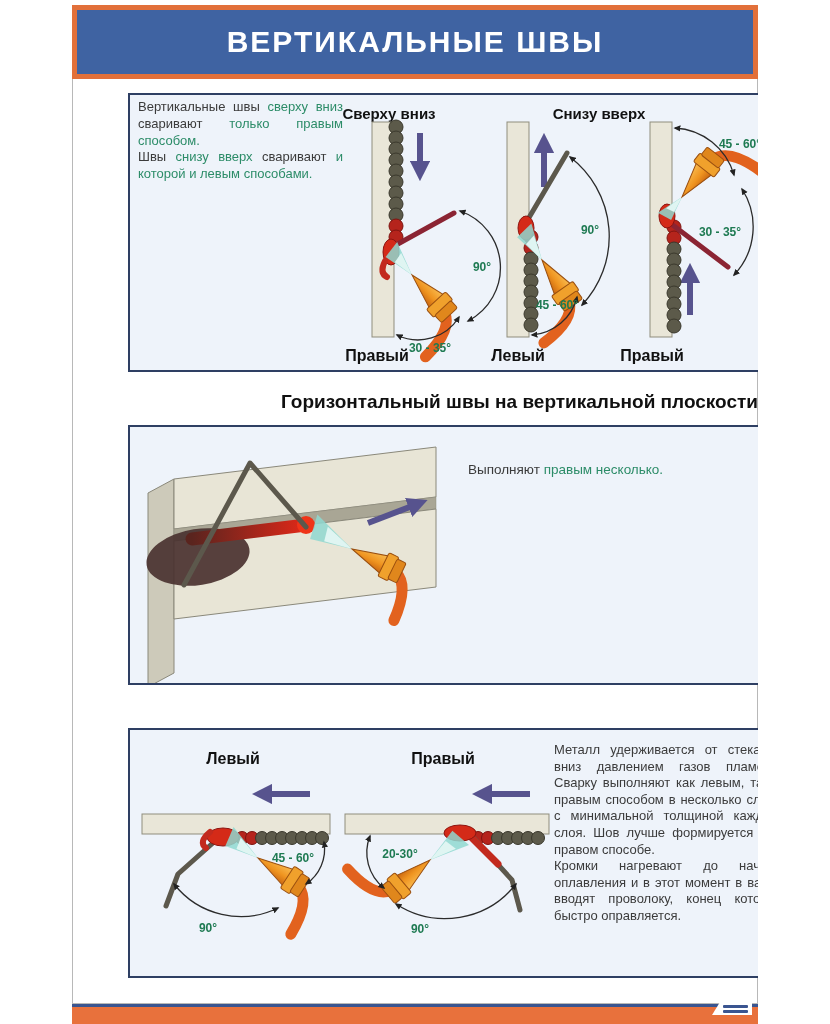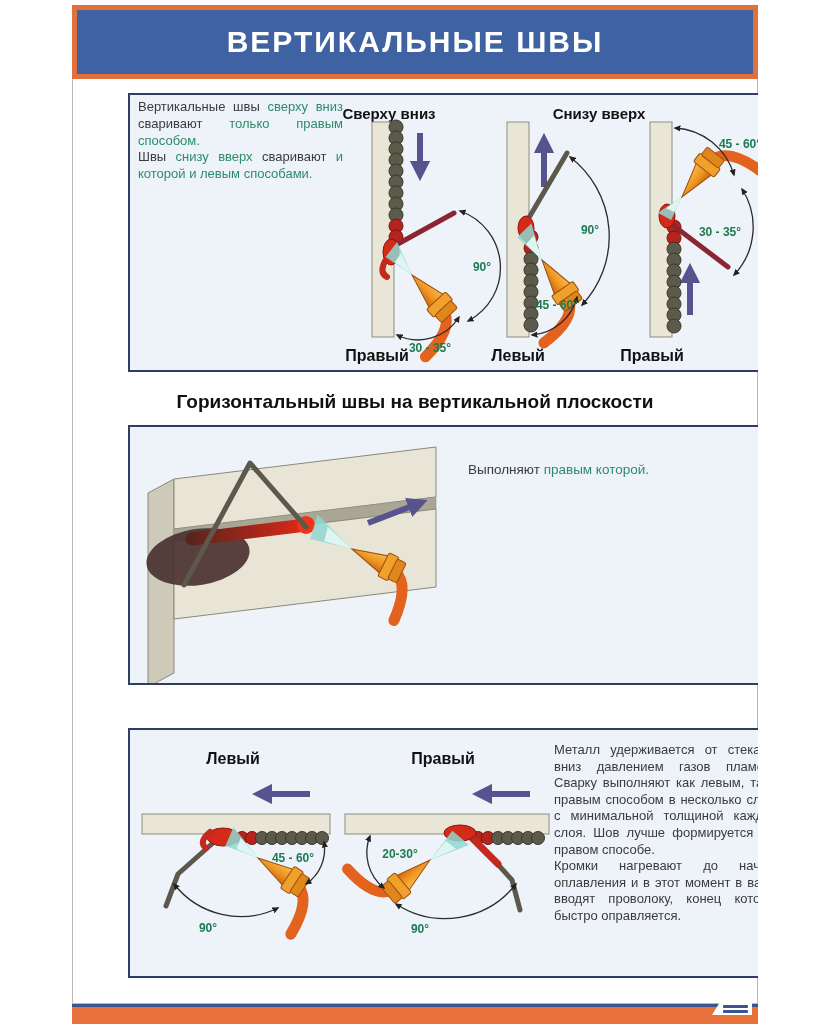--- a/index.html
+++ b/index.html
@@ -14,21 +14,21 @@
             display:flex; align-items:center; justify-content:center; }
   .banner-title { color:#fff; font-weight:bold; font-size:30px; letter-spacing:2px; }
 
   .panel { position:absolute; left:88px; background:#eef3fa; border:2px solid #2e3f63;margin-left:40px; }
   .panel1 { top:93px;  width:654px; height:279px; }
   .panel2 { top:425px; width:654px; height:260px; }
   .panel3 { top:728px; width:654px; height:250px; }
 
   .sec-title { position:absolute; left:72px; width:686px; text-align:center;
                font-size:19px; font-weight:bold; color:#101010; }
-  .t-horizontal { top:391px; }
+  .t-horizontal { top:391px;text-align:right; }
   .t-ceiling    { top:734px; }
 
   .tblock { position:absolute; color:#3b3b3b; text-align:justify; }
   .tblock p { margin:0; }
   .tblock1 { left:8px;  top:4px; width:205px; font-size:13px;   line-height:16.8px; }
   .tblock2 { left:338px; top:34px; width:308px; font-size:13.5px; line-height:17.6px; }
   .tblock3 { left:424px; top:12px; width:228px; font-size:13px;   line-height:16.6px; }
   .g { color:#2c8c68; }
 
   svg.diag { position:absolute; left:0; top:0; }
@@ -198,21 +198,21 @@
       <path d="M 58,104 L 172,90" stroke="url(#gBead)" stroke-width="13" stroke-linecap="round" fill="none"></path>
       <circle cx="172" cy="90" r="9" fill="#ef3418"></circle>
       <path class="rod rod-dark" d="M 50,150 L 116,28 L 172,92" stroke-width="7"></path>
       <use href="#flame" transform="translate(218,114) rotate(26) scale(1.05)"></use>
       <use href="#torch" transform="translate(218,114) rotate(26)"></use>
       <line class="parrow" x1="234" y1="88" x2="286" y2="68" marker-end="url(#pArrow)"></line>
     </svg>
 
     <div class="tblock tblock2">
       <p>
-        <span>Выполняют </span><span class="g">правым которой.</span>
+        <span>Выполняют </span><span class="g">правым несколько.</span>
       </p>
     </div>
   </section>
 
   <h2 class="sec-title t-ceiling">Потолочные швы</h2>
 
   <section class="panel panel3">
     <svg class="diag" width="650" height="246" viewBox="0 0 650 246">
       <text class="dlabel" x="103" y="34" text-anchor="middle">Левый</text>
       <text class="dlabel" x="313" y="34" text-anchor="middle">Правый</text>

